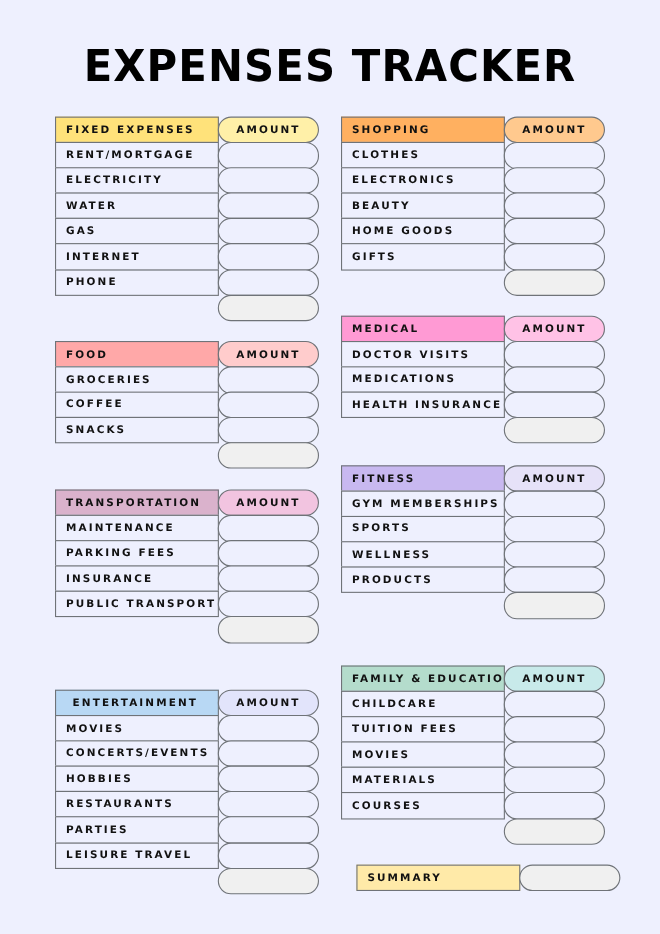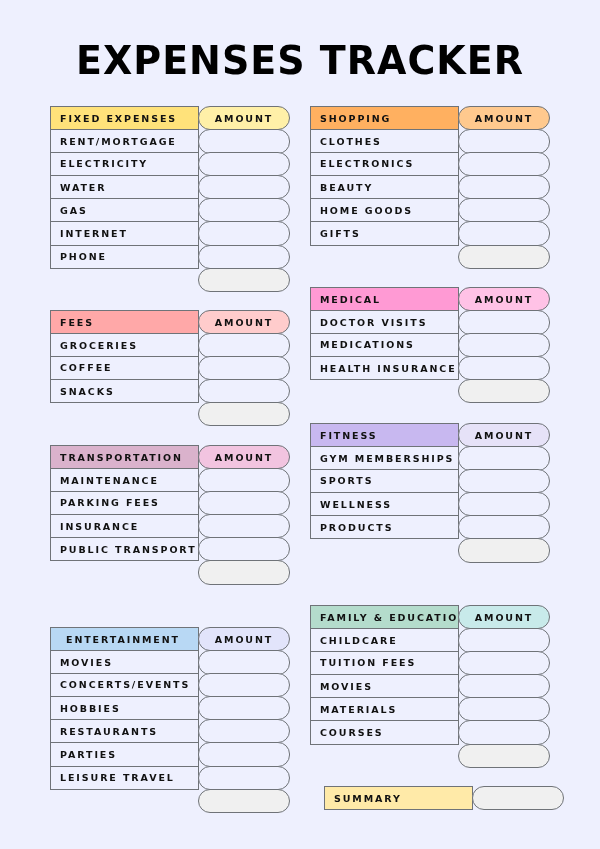--- a/index.html
+++ b/index.html
@@ -120,21 +120,21 @@
         <div class="cell amt"></div>
       </div>
     </div>
   <div class="total-row">
       <div class="cell amt"></div>
     </div>
 </div>
 
 <div class="tbl" style="left:50px; top:310px;">
   <div class="row hdr">
-    <div class="cell lbl" style="background: rgb(255, 168, 168);">FEES</div>
+    <div class="cell lbl" style="background: rgb(255, 168, 168);">FOOD</div>
     <div class="cell amt" style="background: rgb(255, 204, 204);">AMOUNT</div>
   </div>
   <div class="rows">
       <div class="row">
         <div class="cell lbl">GROCERIES</div>
         <div class="cell amt"></div>
       </div>
       <div class="row">
         <div class="cell lbl">COFFEE</div>
         <div class="cell amt"></div>

